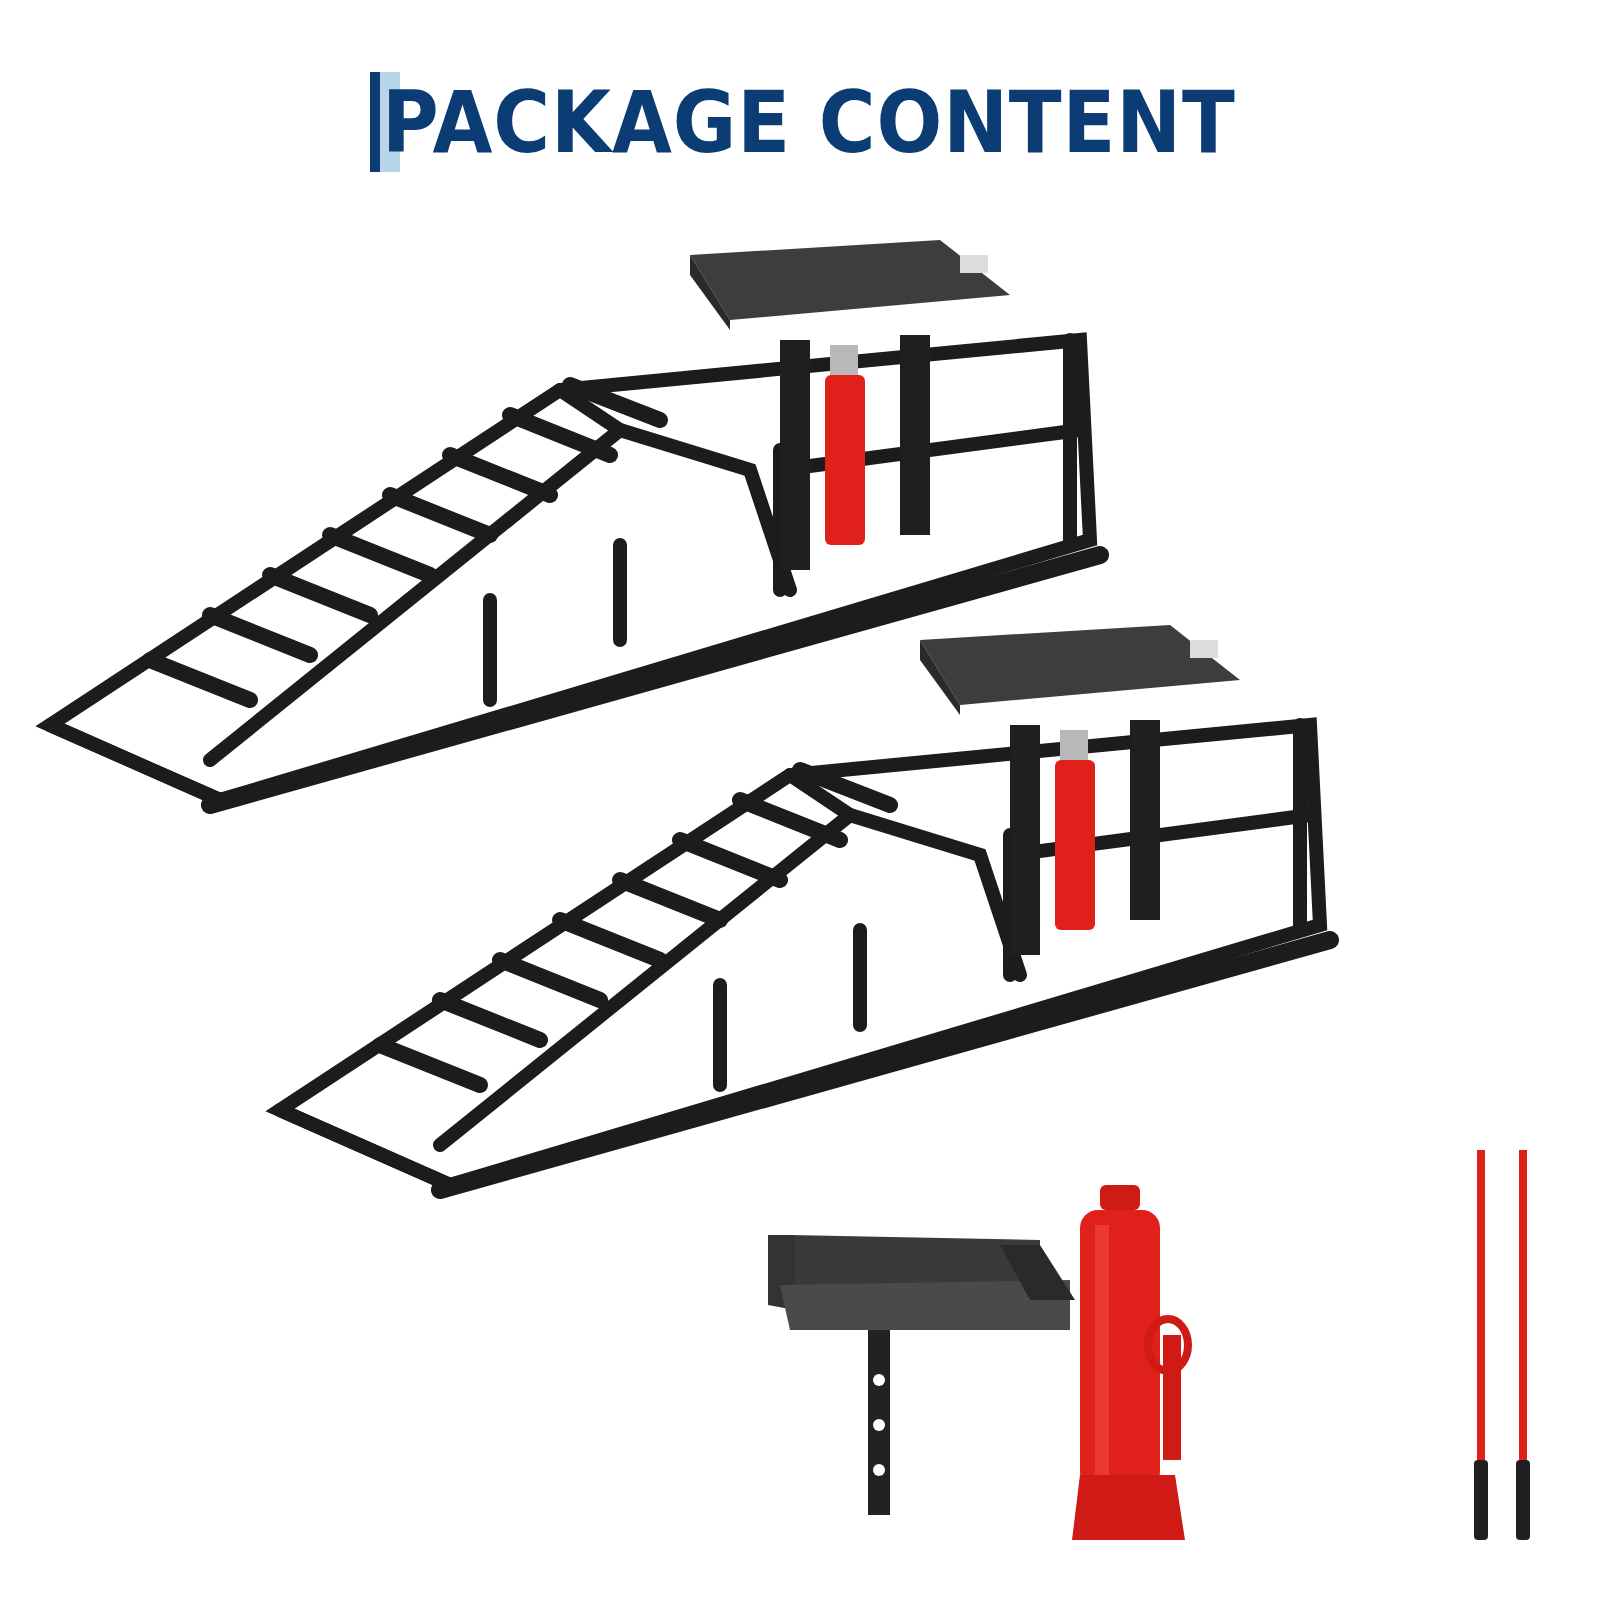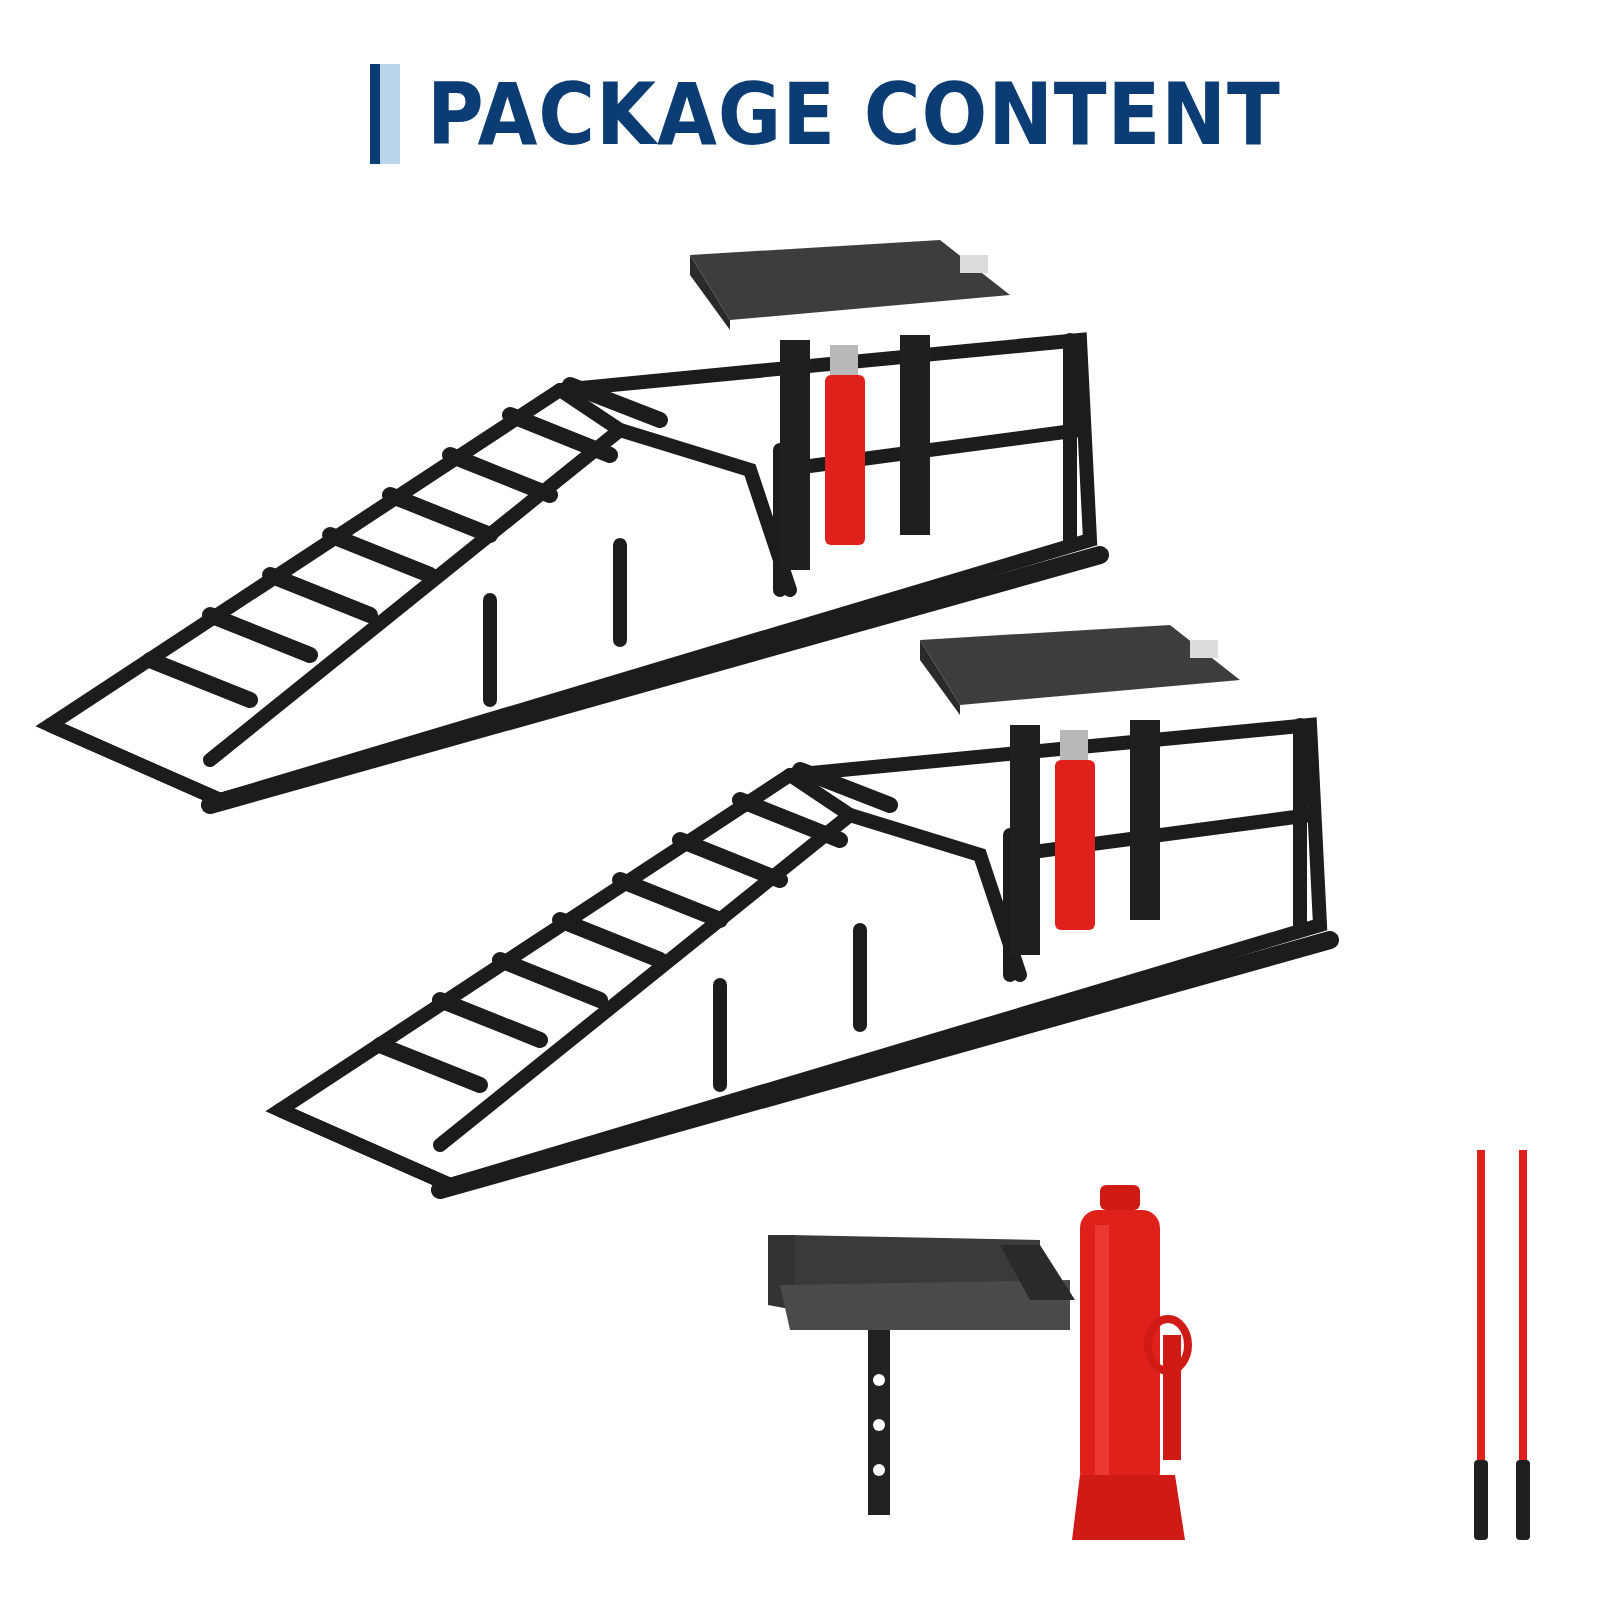--- a/index.html
+++ b/index.html
@@ -1,17 +1,17 @@
 <!DOCTYPE html>
 <html><head>
 <meta charset="utf-8">
 <style>
   html,body{margin:0;padding:0;background:#ffffff;}
   body{width:1600px;height:1600px;position:relative;overflow:hidden;font-family:"Liberation Sans",sans-serif;}
-  .title{position:absolute;left:370px;top:64px;height:100px;display:flex;align-items:flex-start;padding-left:45px;}
+  .title{position:absolute;left:370px;top:72px;height:100px;display:flex;align-items:flex-start;}
   .title .bar{position:absolute;left:0;top:0;width:10px;height:100px;background:#0b3c74;}
   .title .bar2{position:absolute;left:10px;top:0;width:20px;height:100px;background:#b9d5ea;}
   .title .txt{position:relative;margin-left:12px;font-family:"DejaVu Sans",sans-serif;font-weight:bold;font-size:86px;color:#0b3c74;letter-spacing:1px;transform:scaleX(0.9);transform-origin:left center;white-space:nowrap;}
   svg{position:absolute;left:0;top:0;}
 </style>
 </head>
 <body>
 
 <div class="title">
   <div class="bar"></div>

